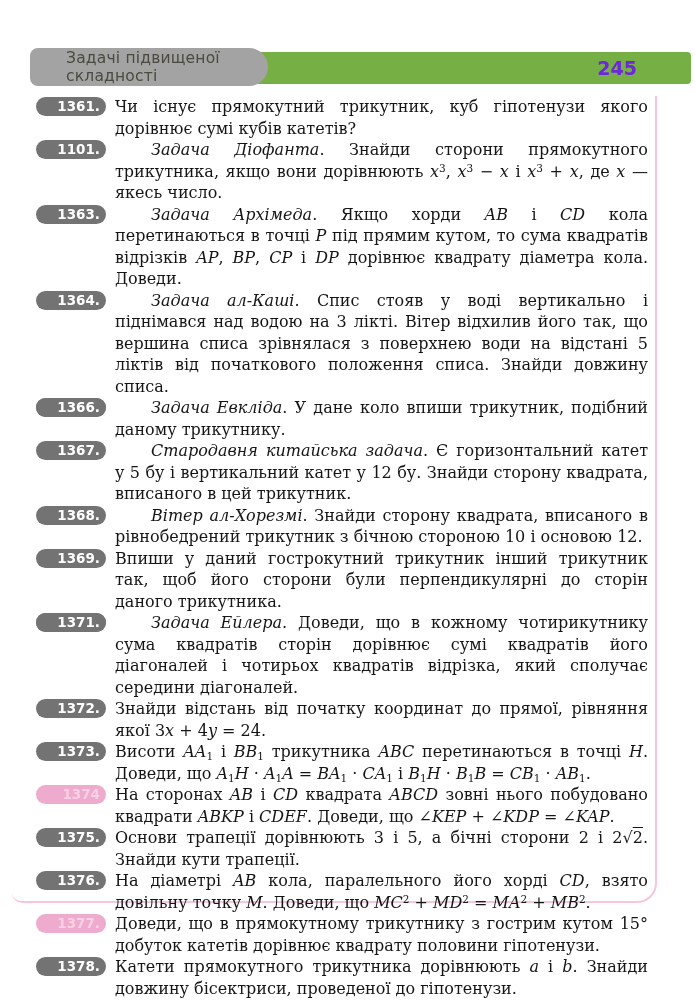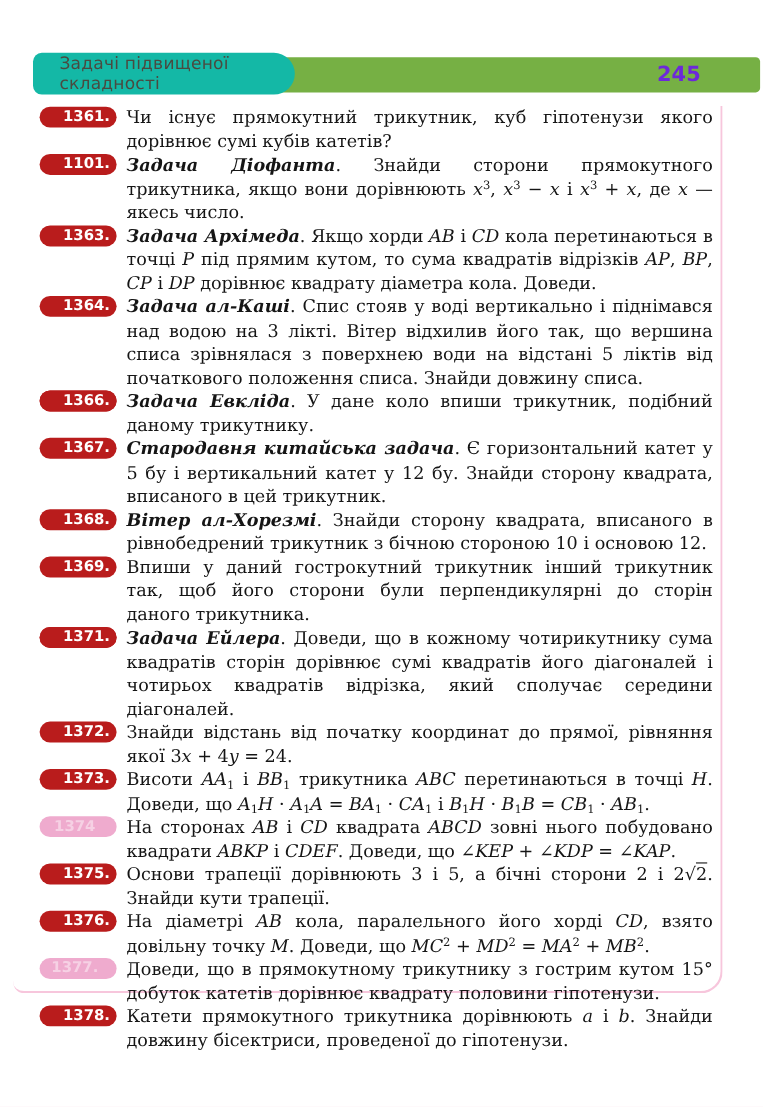--- a/index.html
+++ b/index.html
@@ -7,24 +7,24 @@
     position:relative;width:695px;height:1006px;background:#ffffff;overflow:hidden;
     font-family:"DejaVu Serif", serif;color:#151515;
   }
   
   .header-green{
     position:absolute;left:240px;top:52px;width:451px;height:32px;
     background:#76b044;border-radius:0 4px 4px 0;
   }
   .header-pill{
     position:absolute;left:30px;top:48px;width:238px;height:38px;
-    background:#14b8a6;border-radius:8px 19px 19px 8px;
+    background:#a3a3a3;border-radius:8px 19px 19px 8px;
     display:flex;align-items:center;
     font-family:"DejaVu Sans", sans-serif;font-size:15.5px;color:#4a4a40;
-    padding-left:24px;box-sizing:border-box;letter-spacing:0.2px;
+    padding-left:36px;box-sizing:border-box;letter-spacing:0.2px;
   }
   .page-number{
     position:absolute;top:52px;right:58px;height:32px;line-height:32px;
     font-family:"DejaVu Sans", sans-serif;font-weight:bold;font-size:19px;color:#6d28d9;
   }
   
   .frame{
     position:absolute;left:12px;top:96px;width:643px;height:805px;
     border-right:2.5px solid #f7c6dc;border-bottom:2.5px solid #f7c6dc;
     border-bottom-right-radius:20px;border-bottom-left-radius:10px;
@@ -32,28 +32,28 @@
   
   .problems{
     position:absolute;left:36px;top:96px;width:612px;
   }
   .problem{
     position:relative;padding-left:79px;box-sizing:border-box;
     font-size:16px;line-height:21.5px;text-align:justify;
   }
   .badge{
     position:absolute;left:0;top:1px;width:70px;height:19px;
-    background:#b91c1c;border-radius:10px;
+    background:#737373;border-radius:10px;
     font-family:"DejaVu Sans", sans-serif;font-weight:bold;font-size:13.5px;
     color:#ffffff;text-align:right;line-height:19px;
     padding-right:6px;box-sizing:border-box;
   }
-  .badge.faded{color:rgba(255,255,255,0.45);background:#efabce;text-align:center;}
+  .badge.faded{color:rgba(255,255,255,0.45);background:#efabce;}
   .it{font-style:italic;}
-  .bi{font-weight:bold;font-style:italic;}
+  .bi{font-weight:normal;font-style:italic;margin-left:36px;}
   sup,sub{font-size:10.5px;line-height:0;}
   sup{vertical-align:5px;}
   sub{vertical-align:-3px;}
   .sqrt .rad{text-decoration:overline;}
 </style>
 </head>
 <body>
 
 <div class="page">
 

